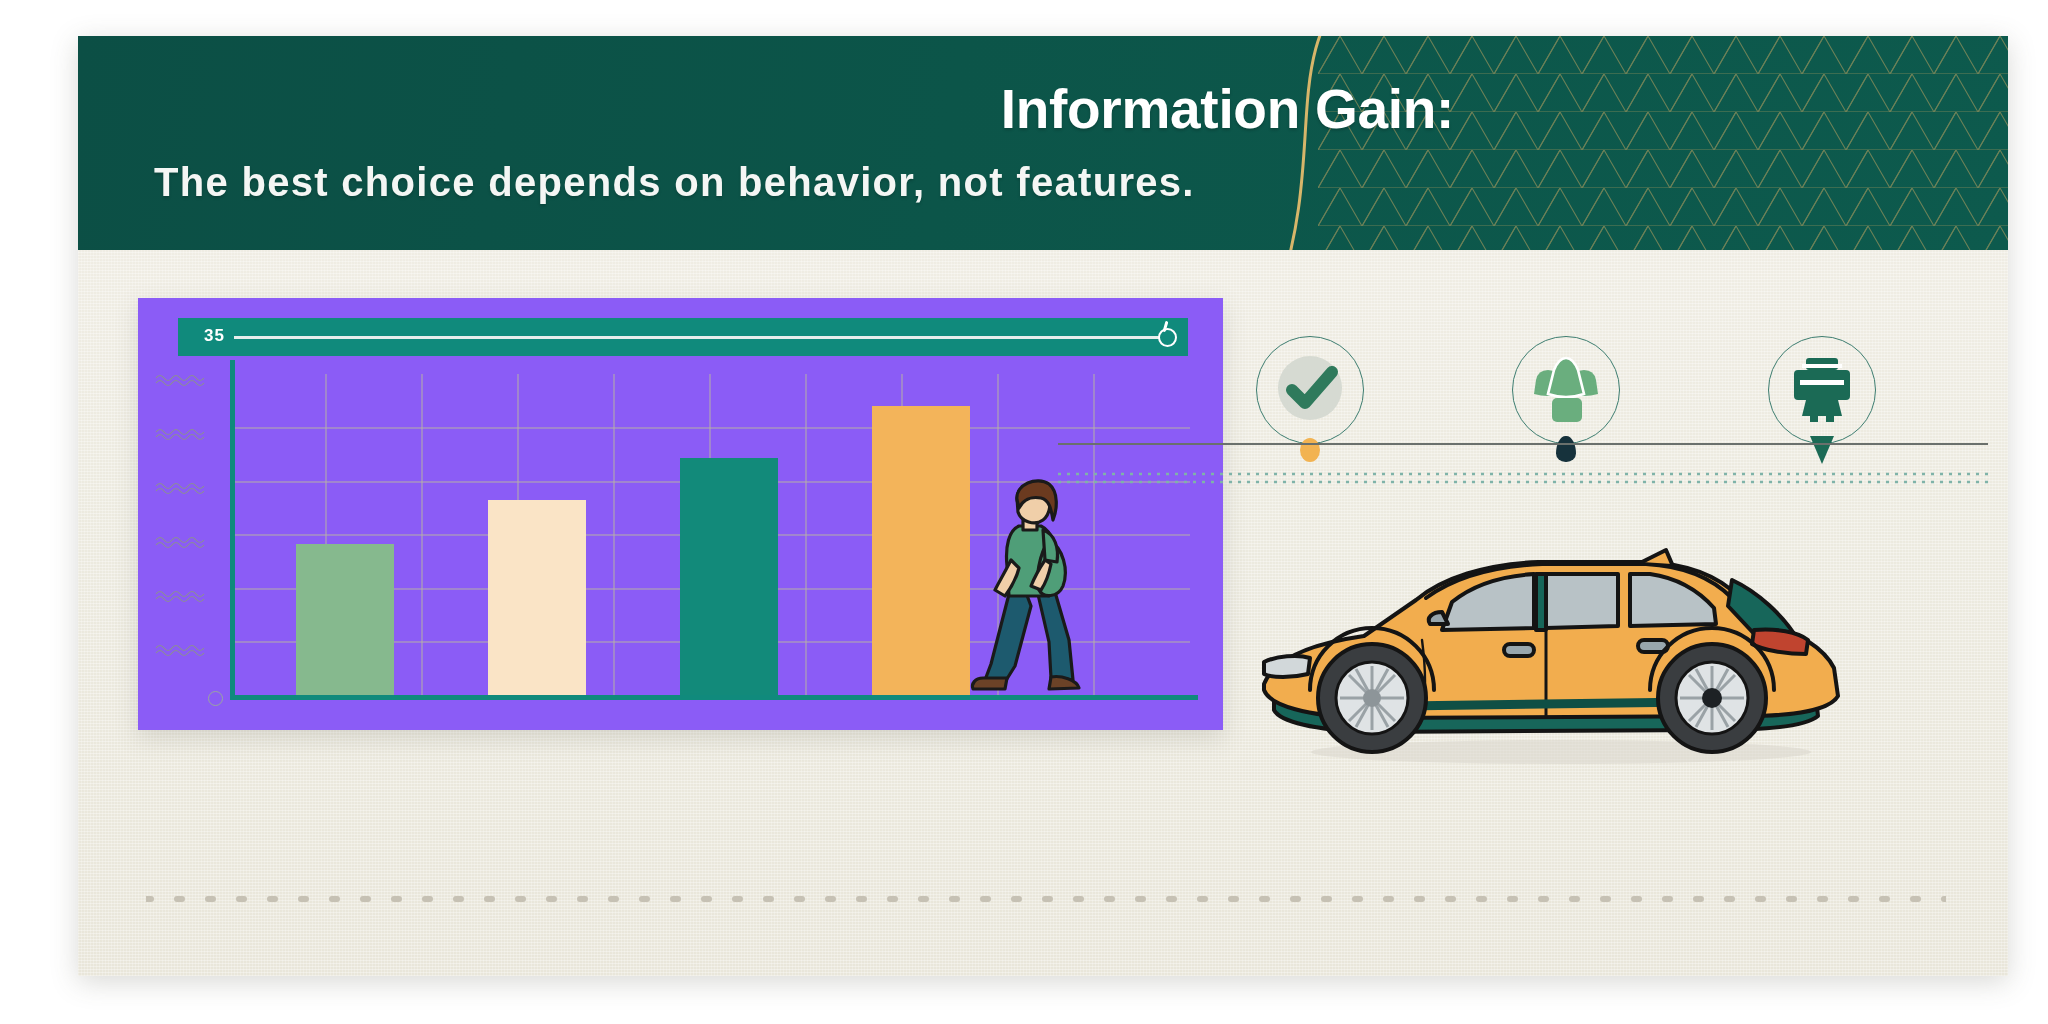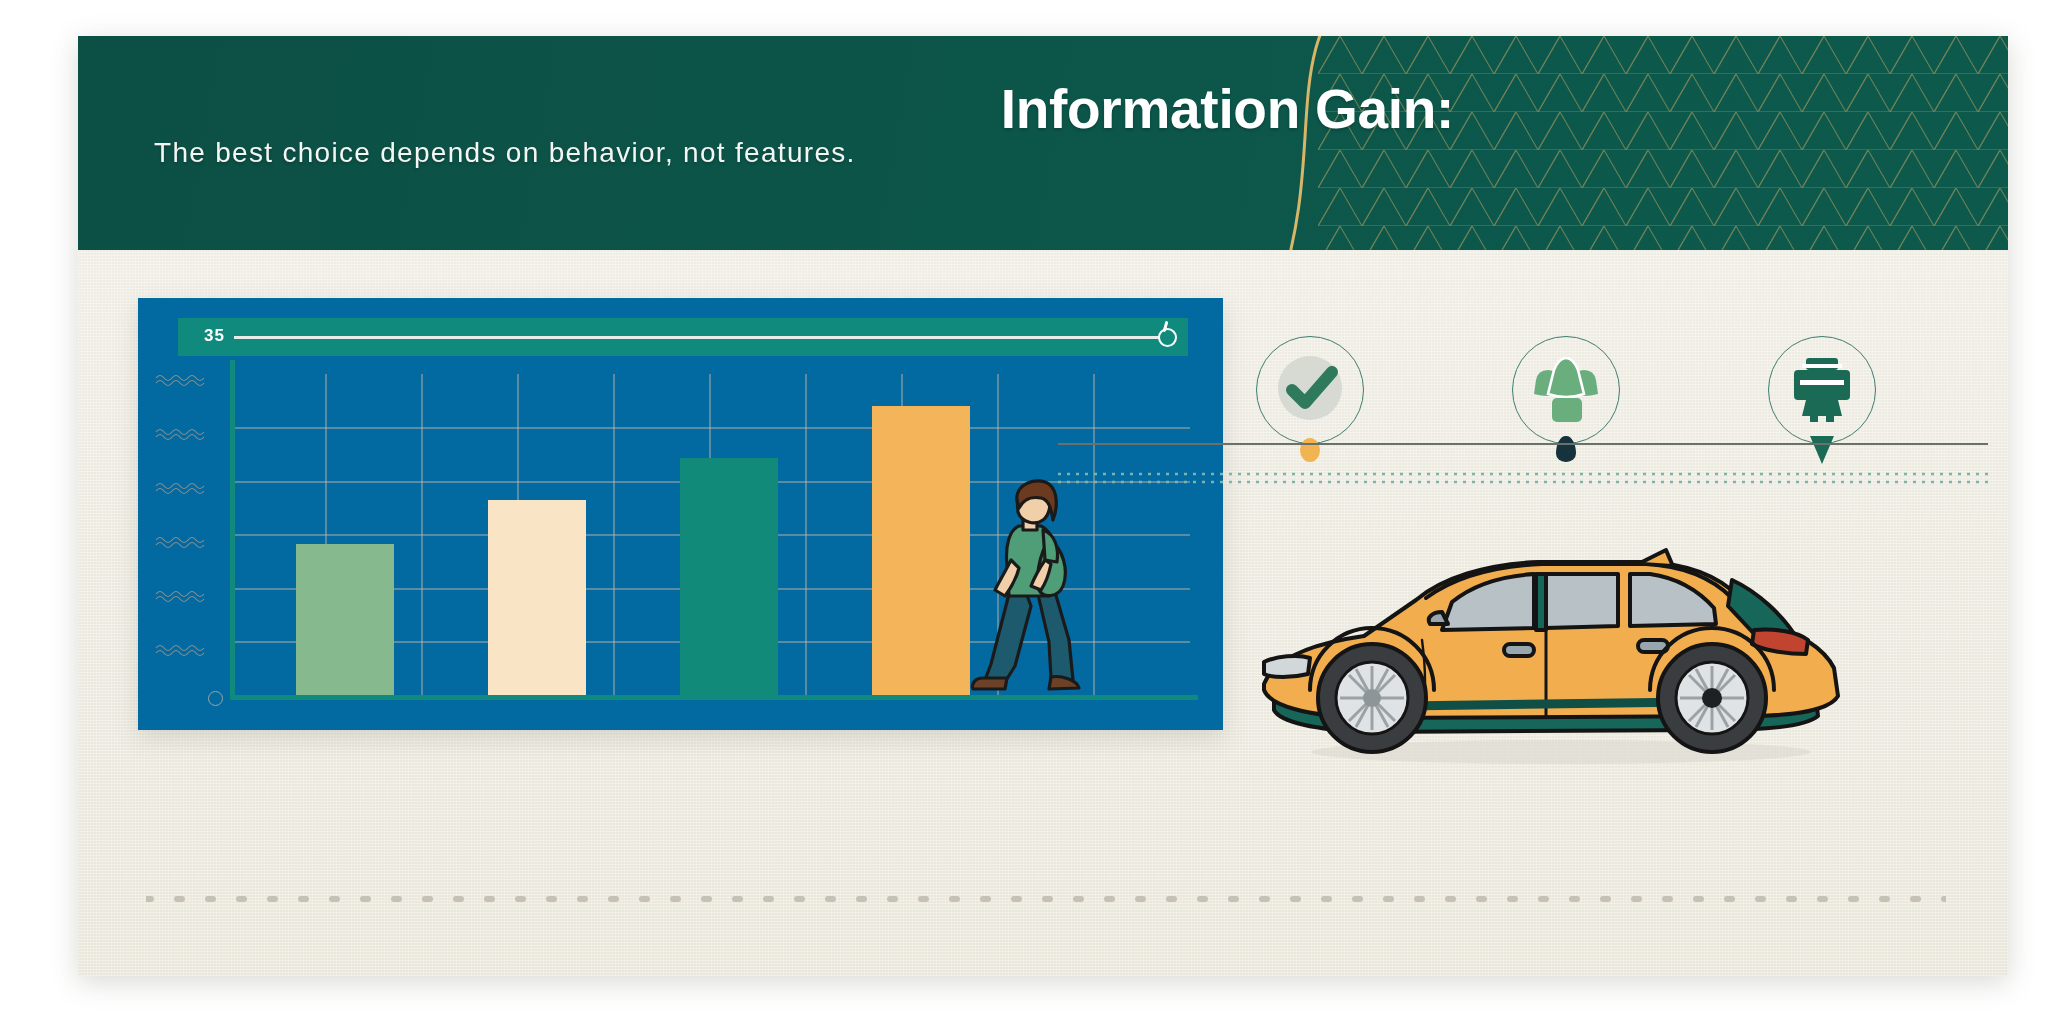--- a/index.html
+++ b/index.html
@@ -46,29 +46,30 @@
     width: 420px; height: 300px;
   }
   .header-text { position: absolute; left: 76px; top: 46px; width: 1300px; }
   .h-title {
     font-size: 55px; font-weight: bold; color: #ffffff;
     letter-spacing: -0.3px; line-height: 1.0;
     text-shadow: 0 2px 3px rgba(0,0,0,0.2);
     text-align: right;
   }
   .h-sub {
-    font-size: 28px; font-weight: 400; color: #f4f6f4;
+    margin-top: 22px;
+    font-size: 40px; font-weight: 700; color: #f4f6f4;
     letter-spacing: 1.3px; line-height: 1.15;
     text-shadow: 0 2px 3px rgba(0,0,0,0.18);
   }
   
   .chart-panel {
     position: absolute; left: 60px; top: 262px;
     width: 1085px; height: 432px;
-    background: #0369a1;
+    background: #8b5cf6;
     box-shadow: 0 8px 22px rgba(90,90,80,0.17);
   }
   .chart-toolbar {
     position: absolute; left: 40px; top: 20px;
     width: 1010px; height: 38px;
     background: #108a7c;
   }
   .toolbar-value {
     position: absolute; left: 26px; top: 8px;
     font-size: 17px; font-weight: bold; color: #ffffff;

